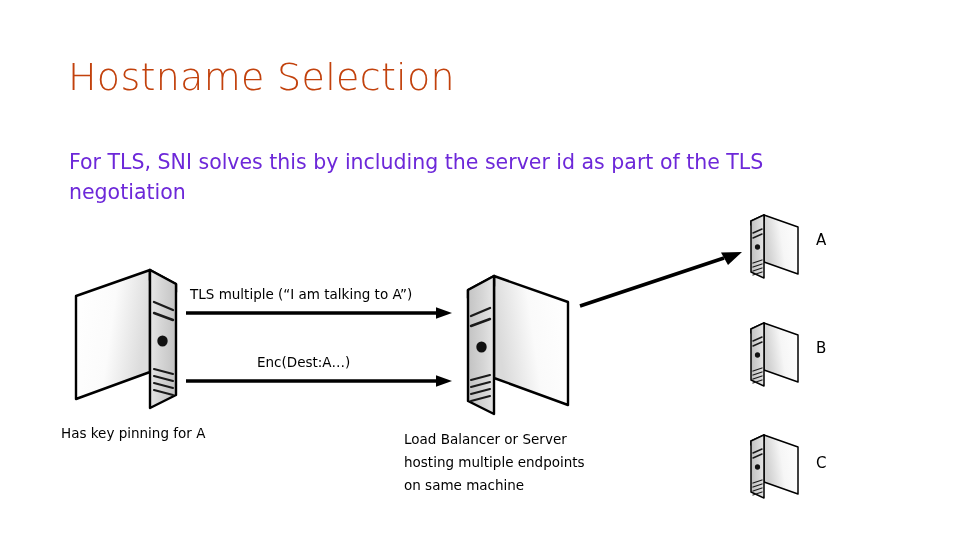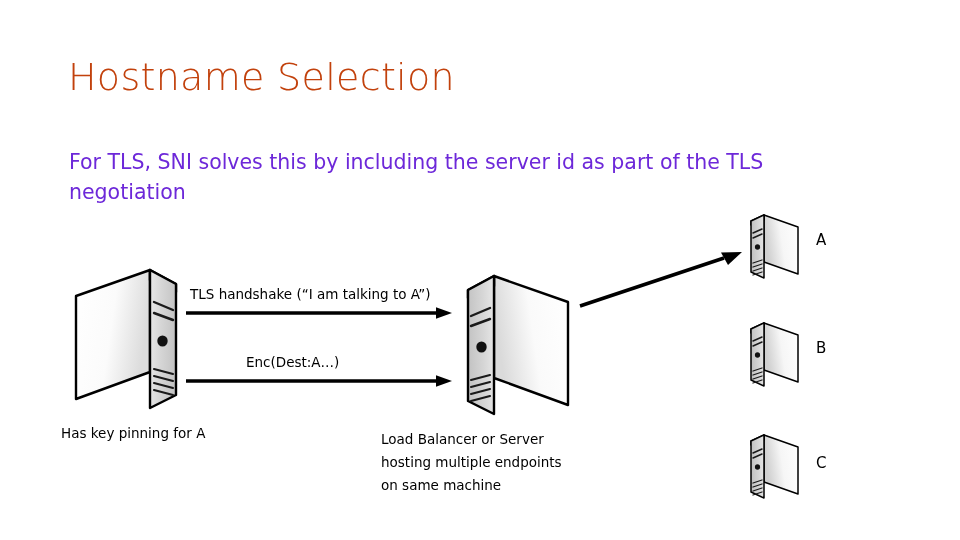--- a/index.html
+++ b/index.html
@@ -45,23 +45,23 @@
   }
   .caption {
     position: absolute;
     font-size: 13.5px;
     line-height: 19px;
     color: #000000;
     font-weight: 400;
     white-space: pre-line;
   }
   #label-handshake { left: 190px; top: 285px; }
-  #label-enc       { left: 246px; top: 353px; }
+  #label-enc       { left: 257px; top: 353px; }
   #label-keypin    { left: 61px;  top: 424px; text-align: center; }
-  #label-lb        { left: 381px; top: 428px; line-height: 23px; }
+  #label-lb        { left: 404px; top: 428px; line-height: 23px; }
   .endpoint-label {
     position: absolute;
     font-size: 15px;
     color: #000000;
     font-weight: 400;
   }
   #label-a { left: 816px; top: 231px; }
   #label-b { left: 816px; top: 339px; }
   #label-c { left: 816px; top: 454px; }
   .server { position: absolute; }
@@ -223,21 +223,21 @@
     </svg>
   </div>
 
   <div class="arrow" id="arrow-to-a" style="left:576px; top:244px; width:172px; height:68px;">
     <svg width="172" height="68" viewBox="0 0 172 68">
       <path d="M4,62 L148,14" stroke="#000000" stroke-width="3.6" stroke-linecap="butt"></path>
       <path d="M166,8 L145,8.5 L152,21 Z" fill="#000000"></path>
     </svg>
   </div>
 
-  <div class="caption" id="label-handshake">TLS handshake (“I am talking to A”)</div>
+  <div class="caption" id="label-handshake">TLS multiple (“I am talking to A”)</div>
 
   <div class="caption" id="label-enc">Enc(Dest:A…)</div>
 
   <div class="caption" id="label-keypin">Has key pinning for A</div>
 
   <div class="caption" id="label-lb">Load Balancer or Server
 hosting multiple endpoints
 on same machine</div>
 
   <div class="endpoint-label" id="label-a">A</div>

